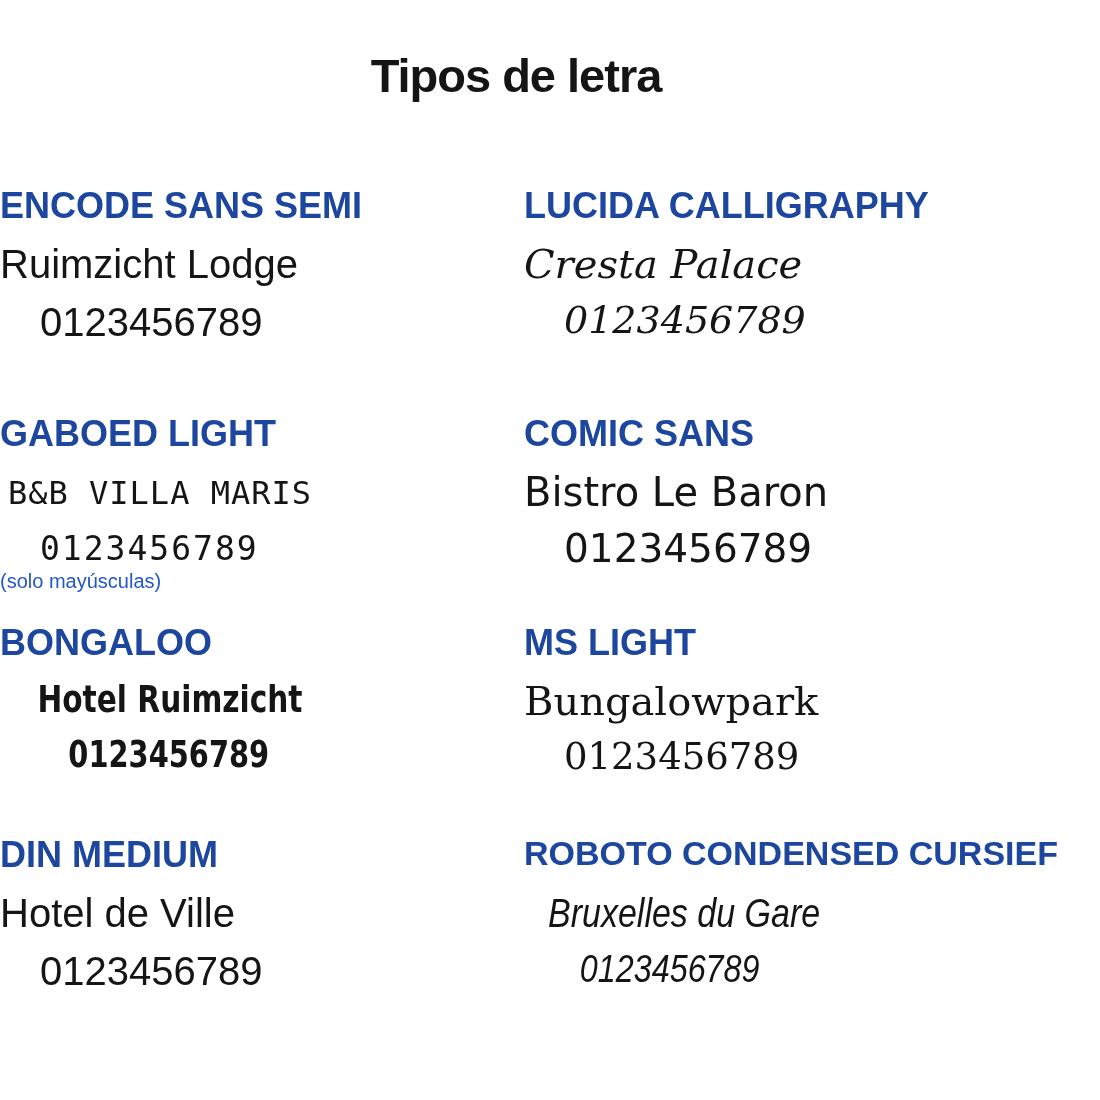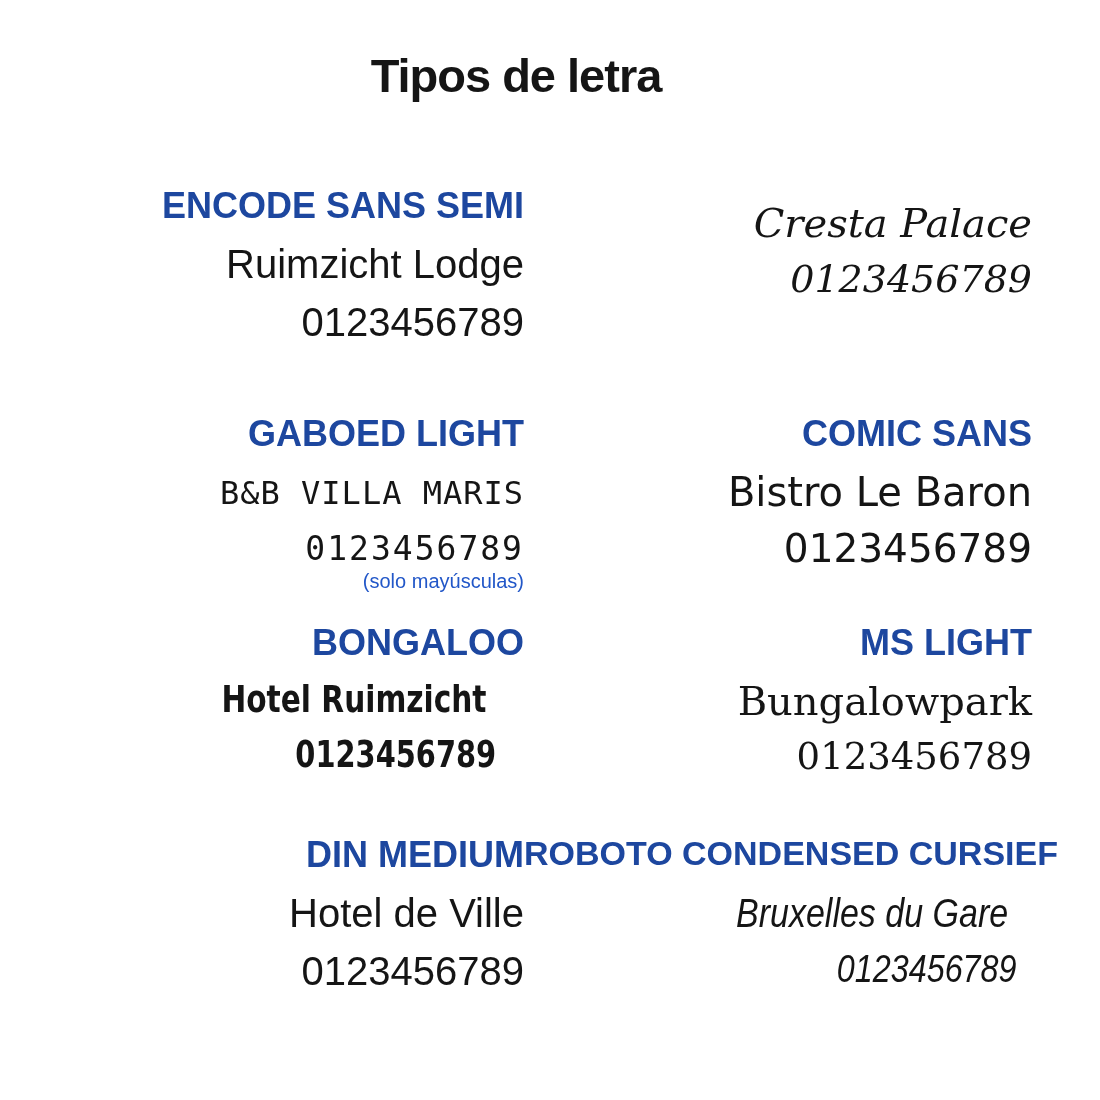--- a/index.html
+++ b/index.html
@@ -27,21 +27,21 @@
     font-family: "Liberation Sans", sans-serif;
   }
   .specimen-grid {
     margin-top: 82px;
     width: 1032px;
     display: grid;
     grid-template-columns: 524px 508px;
     grid-template-rows: 228px 209px 212px auto;
   }
   .cell {
-    text-align: right;
+    text-align: left;
     overflow: visible;
   }
   .font-name {
     font-size: 36px;
     font-weight: bold;
     line-height: 1.15;
     color: var(--heading-blue);
     white-space: nowrap;
     font-family: "Liberation Sans", sans-serif;
   }
@@ -49,20 +49,21 @@
     margin-top: 14px;
     font-size: 40px;
     line-height: 1.2;
     color: var(--text-black);
   }
   .digits {
     margin-top: 10px;
     font-size: 40px;
     line-height: 1.2;
     color: var(--text-black);
+    padding-left: 40px;
   }
   .note {
     margin-top: 2px;
     font-size: 20px;
     line-height: 1.1;
     color: var(--note-blue);
     font-family: "Liberation Sans", sans-serif;
   }
   .squeeze { display: inline-block; transform-origin: 50% 50%; }
 
@@ -104,20 +105,21 @@
 
 <div class="specimen-grid">
 
   <div class="cell f-encode">
     <div class="font-name">ENCODE SANS SEMI</div>
     <div class="sample">Ruimzicht Lodge</div>
     <div class="digits">0123456789</div>
   </div>
 
   <div class="cell f-lucida">
+    <div class="font-name">LUCIDA CALLIGRAPHY</div>
     <div class="sample">Cresta Palace</div>
     <div class="digits">0123456789</div>
   </div>
 
   <div class="cell f-gaboed">
     <div class="font-name">GABOED LIGHT</div>
     <div class="sample">B&amp;B VILLA MARIS</div>
     <div class="digits">0123456789</div>
     <div class="note">(solo mayúsculas)</div>
   </div>

